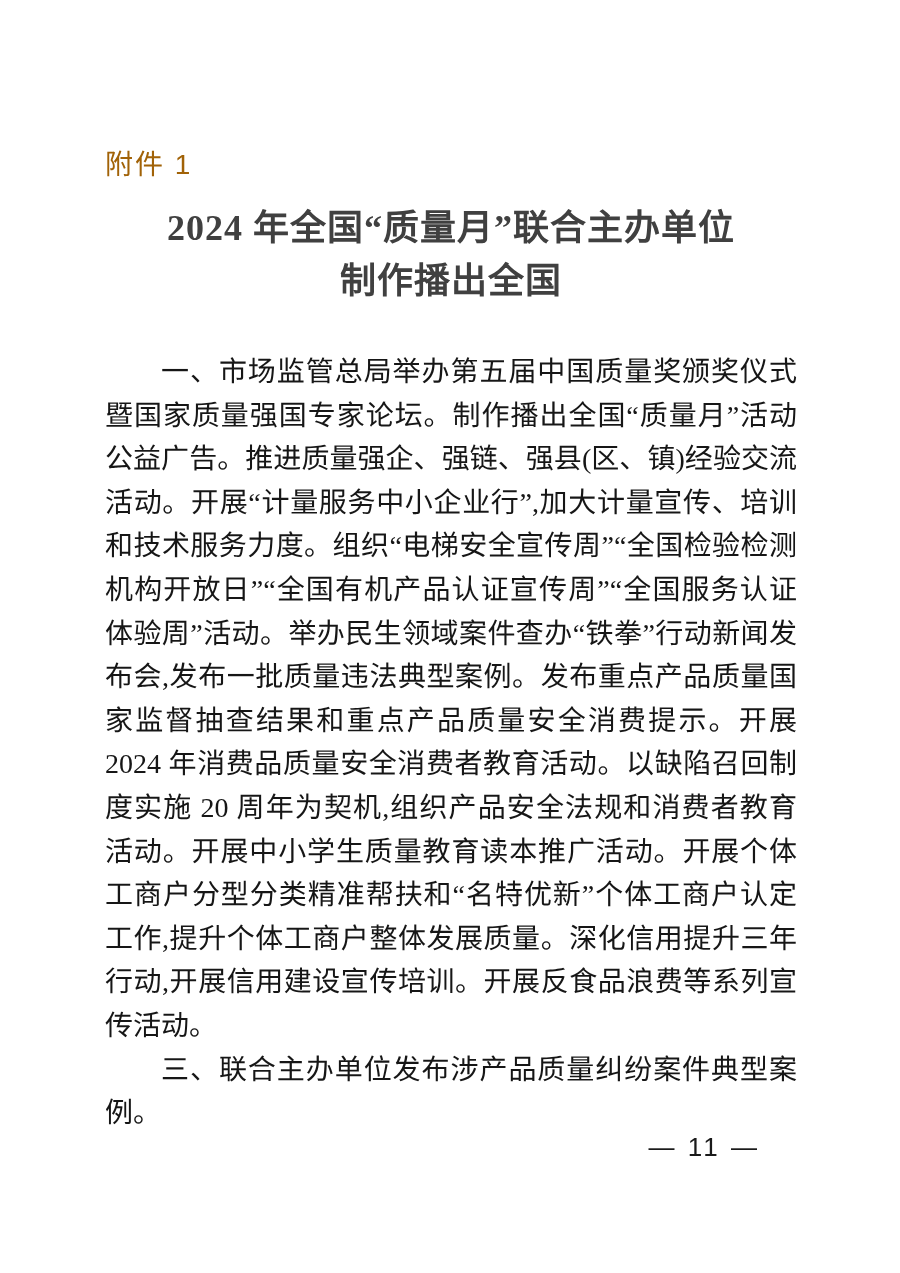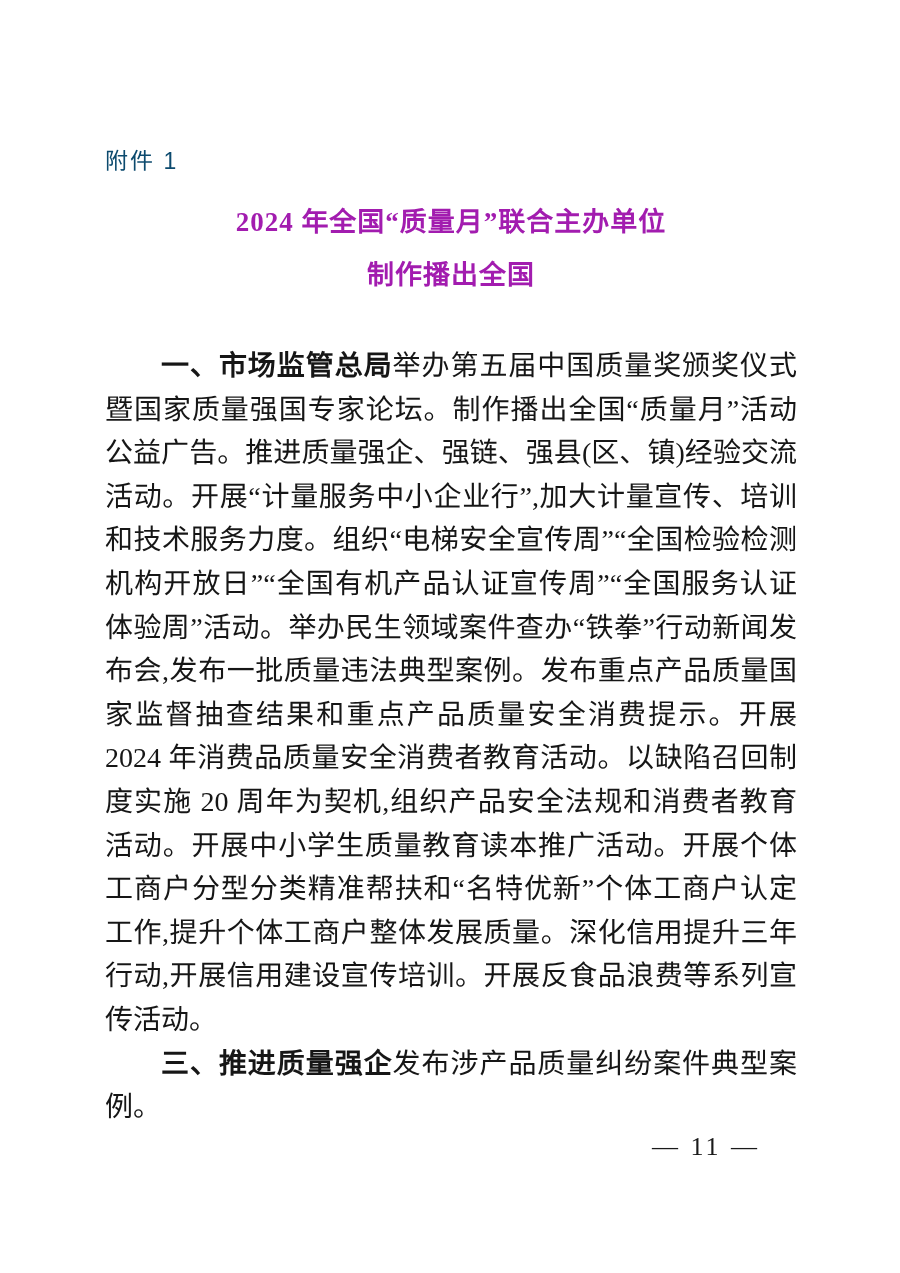--- a/index.html
+++ b/index.html
@@ -18,77 +18,77 @@
     box-sizing: border-box;
   }
   .content {
     position: absolute;
     left: 105px;
     top: 0;
     width: 692px;
   }
   .attachment-label {
     margin-top: 142px;
-    font-size: 23px;
+    font-size: 28px;
     font-family: "Liberation Sans", sans-serif;
     letter-spacing: 2px;
-    color: #0c4a6e;
+    color: #a16207;
   }
   .doc-title {
     margin-top: 20px;
     text-align: center;
     font-weight: bold;
-    font-size: 27px;
+    font-size: 36px;
     line-height: 53px;
     font-family: "Liberation Serif", serif;
-    color: #a21caf;
+    color: #404040;
     letter-spacing: 1px;
   }
   .body-text {
     margin-top: 42px;
     font-size: 28px;
     line-height: 43.6px;
     text-align: justify;
     text-justify: inter-ideograph;
     color: #161616;
   }
   .body-text p {
     margin: 0;
     text-indent: 2em;
   }
   .para-lead {
-    font-weight: bold;
+    font-weight: normal;
     font-family: "Liberation Sans", sans-serif;
   }
   .page-number {
     position: absolute;
     top: 1132px;
     right: 140px;
     font-size: 26px;
     letter-spacing: 3px;
     color: #1a1a1a;
-    font-family: Liberation Serif, serif;
+    font-family: Liberation Sans, sans-serif;
   }
 </style>
 </head>
 <body>
 
 <div class="page">
   <div class="content">
 
     <div class="attachment-label">附件 1</div>
 
     <div class="doc-title">
       <div>2024 年全国“质量月”联合主办单位</div>
       <div>制作播出全国</div>
     </div>
 
     <div class="body-text">
       <p><span class="para-lead">一、市场监管总局</span><span>举办第五届中国质量奖颁奖仪式暨国家质量强国专家论坛。制作播出全国“质量月”活动公益广告。推进质量强企、强链、强县(区、镇)经验交流活动。开展“计量服务中小企业行”,加大计量宣传、培训和技术服务力度。组织“电梯安全宣传周”“全国检验检测机构开放日”“全国有机产品认证宣传周”“全国服务认证体验周”活动。举办民生领域案件查办“铁拳”行动新闻发布会,发布一批质量违法典型案例。发布重点产品质量国家监督抽查结果和重点产品质量安全消费提示。开展 2024 年消费品质量安全消费者教育活动。以缺陷召回制度实施 20 周年为契机,组织产品安全法规和消费者教育活动。开展中小学生质量教育读本推广活动。开展个体工商户分型分类精准帮扶和“名特优新”个体工商户认定工作,提升个体工商户整体发展质量。深化信用提升三年行动,开展信用建设宣传培训。开展反食品浪费等系列宣传活动。</span></p>
 
 
-      <p><span class="para-lead">三、推进质量强企</span><span>发布涉产品质量纠纷案件典型案例。</span></p>
+      <p><span class="para-lead">三、联合主办单位</span><span>发布涉产品质量纠纷案件典型案例。</span></p>
     </div>
 
   </div>
 
   <div class="page-number">— 11 —</div>
 </div>
 
 </body></html>

